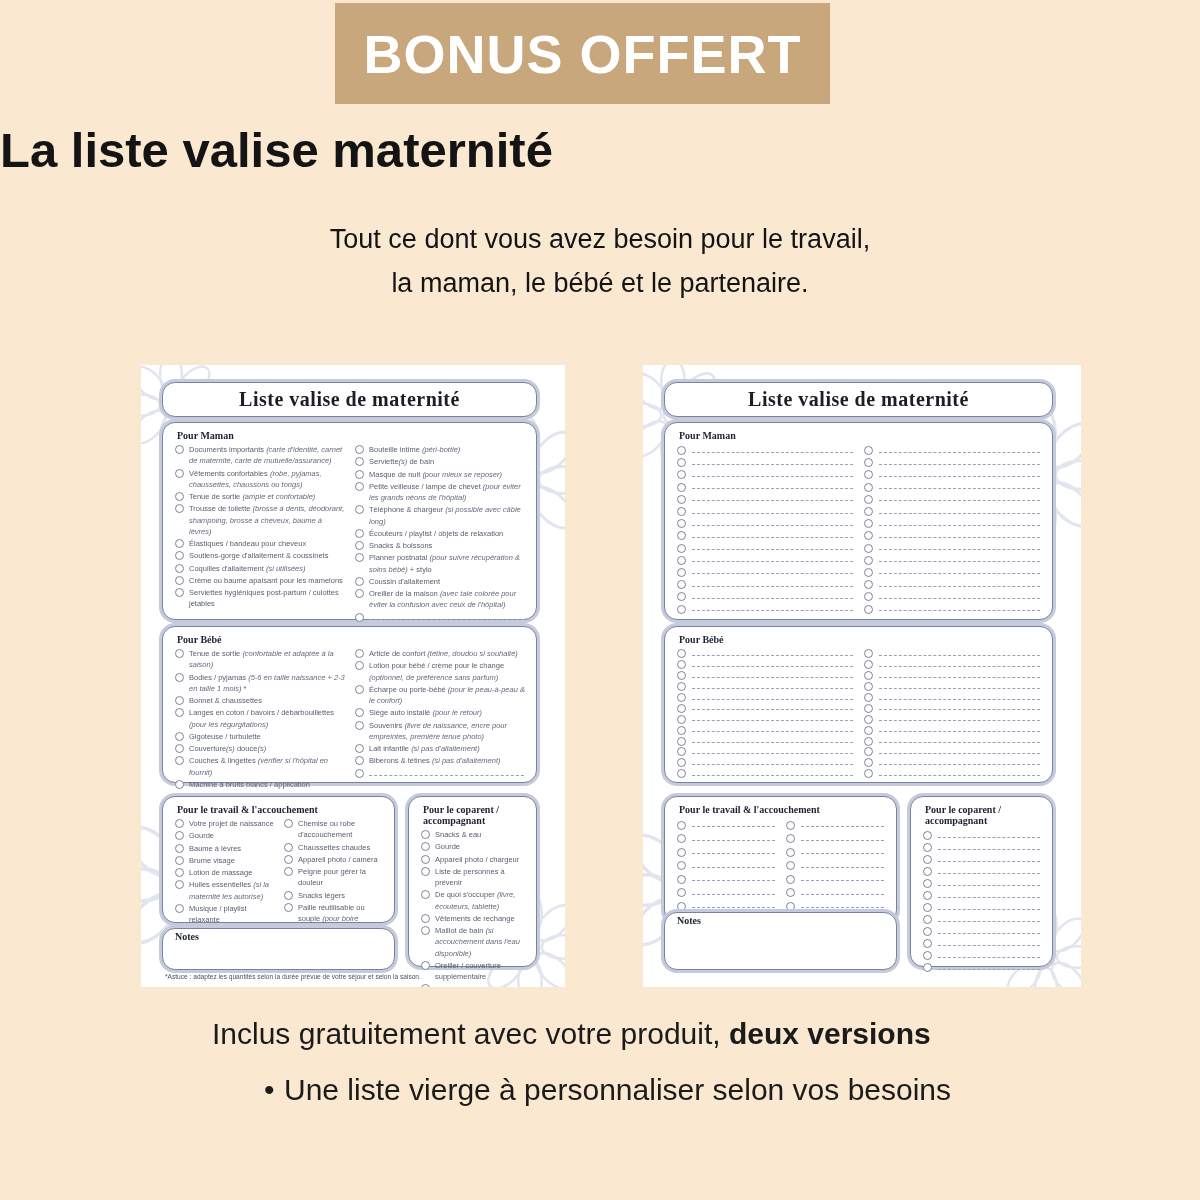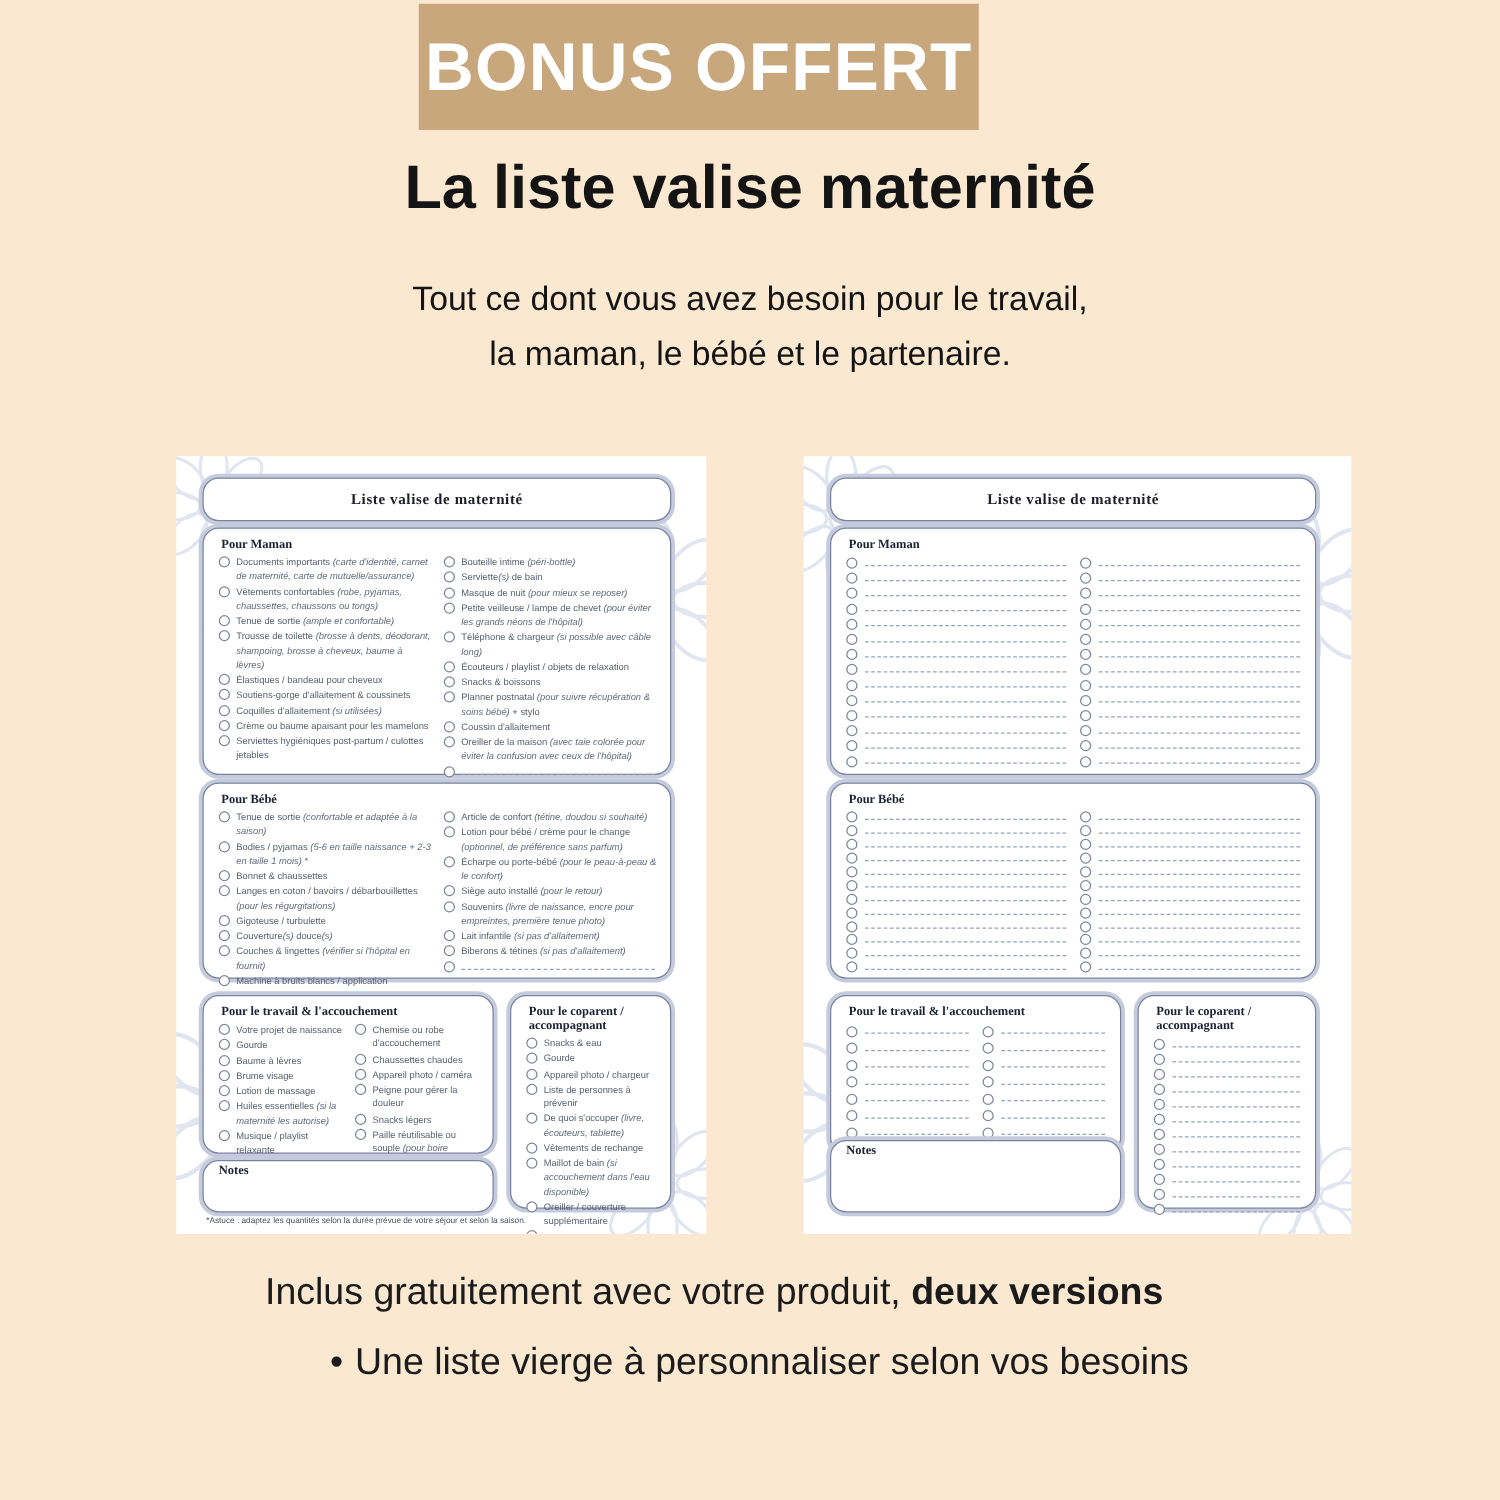--- a/index.html
+++ b/index.html
@@ -1,34 +1,34 @@
 <!DOCTYPE html>
 <html><head>
 <meta charset="utf-8">
 <style>
   html,body{margin:0;padding:0;}
   .page{position:relative;width:1200px;height:1200px;background:#fae8d1;overflow:hidden;
         font-family:"Liberation Sans",sans-serif;}
   
-  .banner{position:absolute;left:335px;top:3px;width:448px;height:101px;background:#c8a77d;
+  .banner{position:absolute;left:335px;top:3px;width:495px;height:101px;background:#c8a77d;
           display:flex;align-items:center;justify-content:center;}
   .banner span{color:#ffffff;font-size:54px;font-weight:bold;letter-spacing:1px;}
-  .main-title{position:absolute;left:0;right:0;top:122px;text-align:center;margin:0;
+  .main-title{position:absolute;left:0;right:0;top:122px;text-align:left;margin:0;
               font-size:49px;font-weight:bold;color:#141414;}
   .subtitle{position:absolute;left:0;right:0;top:218px;text-align:center;margin:0;
             font-size:27px;line-height:1.62;color:#141414;}
   
   .doc{position:absolute;top:365px;height:622px;background:#ffffff;overflow:hidden;}
   .doc-left{left:141px;width:424px;}
   .doc-right{left:643px;width:438px;}
   .flower{position:absolute;color:#c9d0e2;opacity:.55;z-index:0;}
   .dbox{position:absolute;left:21px;right:28px;z-index:1;background:#ffffff;
         border:1.6px solid #79839f;border-radius:13px;box-shadow:0 0 0 3px #c5cbdc;}
   .tbox{top:17px;height:33px;display:flex;align-items:center;justify-content:center;}
-  .tbox span{font-family:"Liberation Serif",serif;font-size:12px;font-weight:600;color:#1d1d28;letter-spacing:.5px;}
+  .tbox span{font-family:"Liberation Serif",serif;font-size:20px;font-weight:600;color:#1d1d28;letter-spacing:.5px;}
   .sec{padding:7px 10px 4px 12px;box-sizing:border-box;}
   .sec-h{margin:0 0 3px 2px;font-family:"Liberation Serif",serif;font-size:10px;font-weight:bold;color:#1c2133;}
   .cols{display:flex;gap:9px;}
   .cols>*{flex:1;min-width:0;}
   .ilist{list-style:none;margin:0;padding:0;}
   .item{display:flex;gap:5px;font-size:7.5px;line-height:1.5;color:#5a6070;margin-bottom:1px;}
   .item .txt i{font-style:italic;color:#646a7c;}
   .circ{flex:0 0 auto;width:7px;height:7px;border:1px solid #7d8495;border-radius:50%;
         background:#fff;margin-top:1px;display:inline-block;}
   .dash{flex:1;border-bottom:1.3px dashed #98a1b8;margin:0 2px 3px 0;height:7px;}

